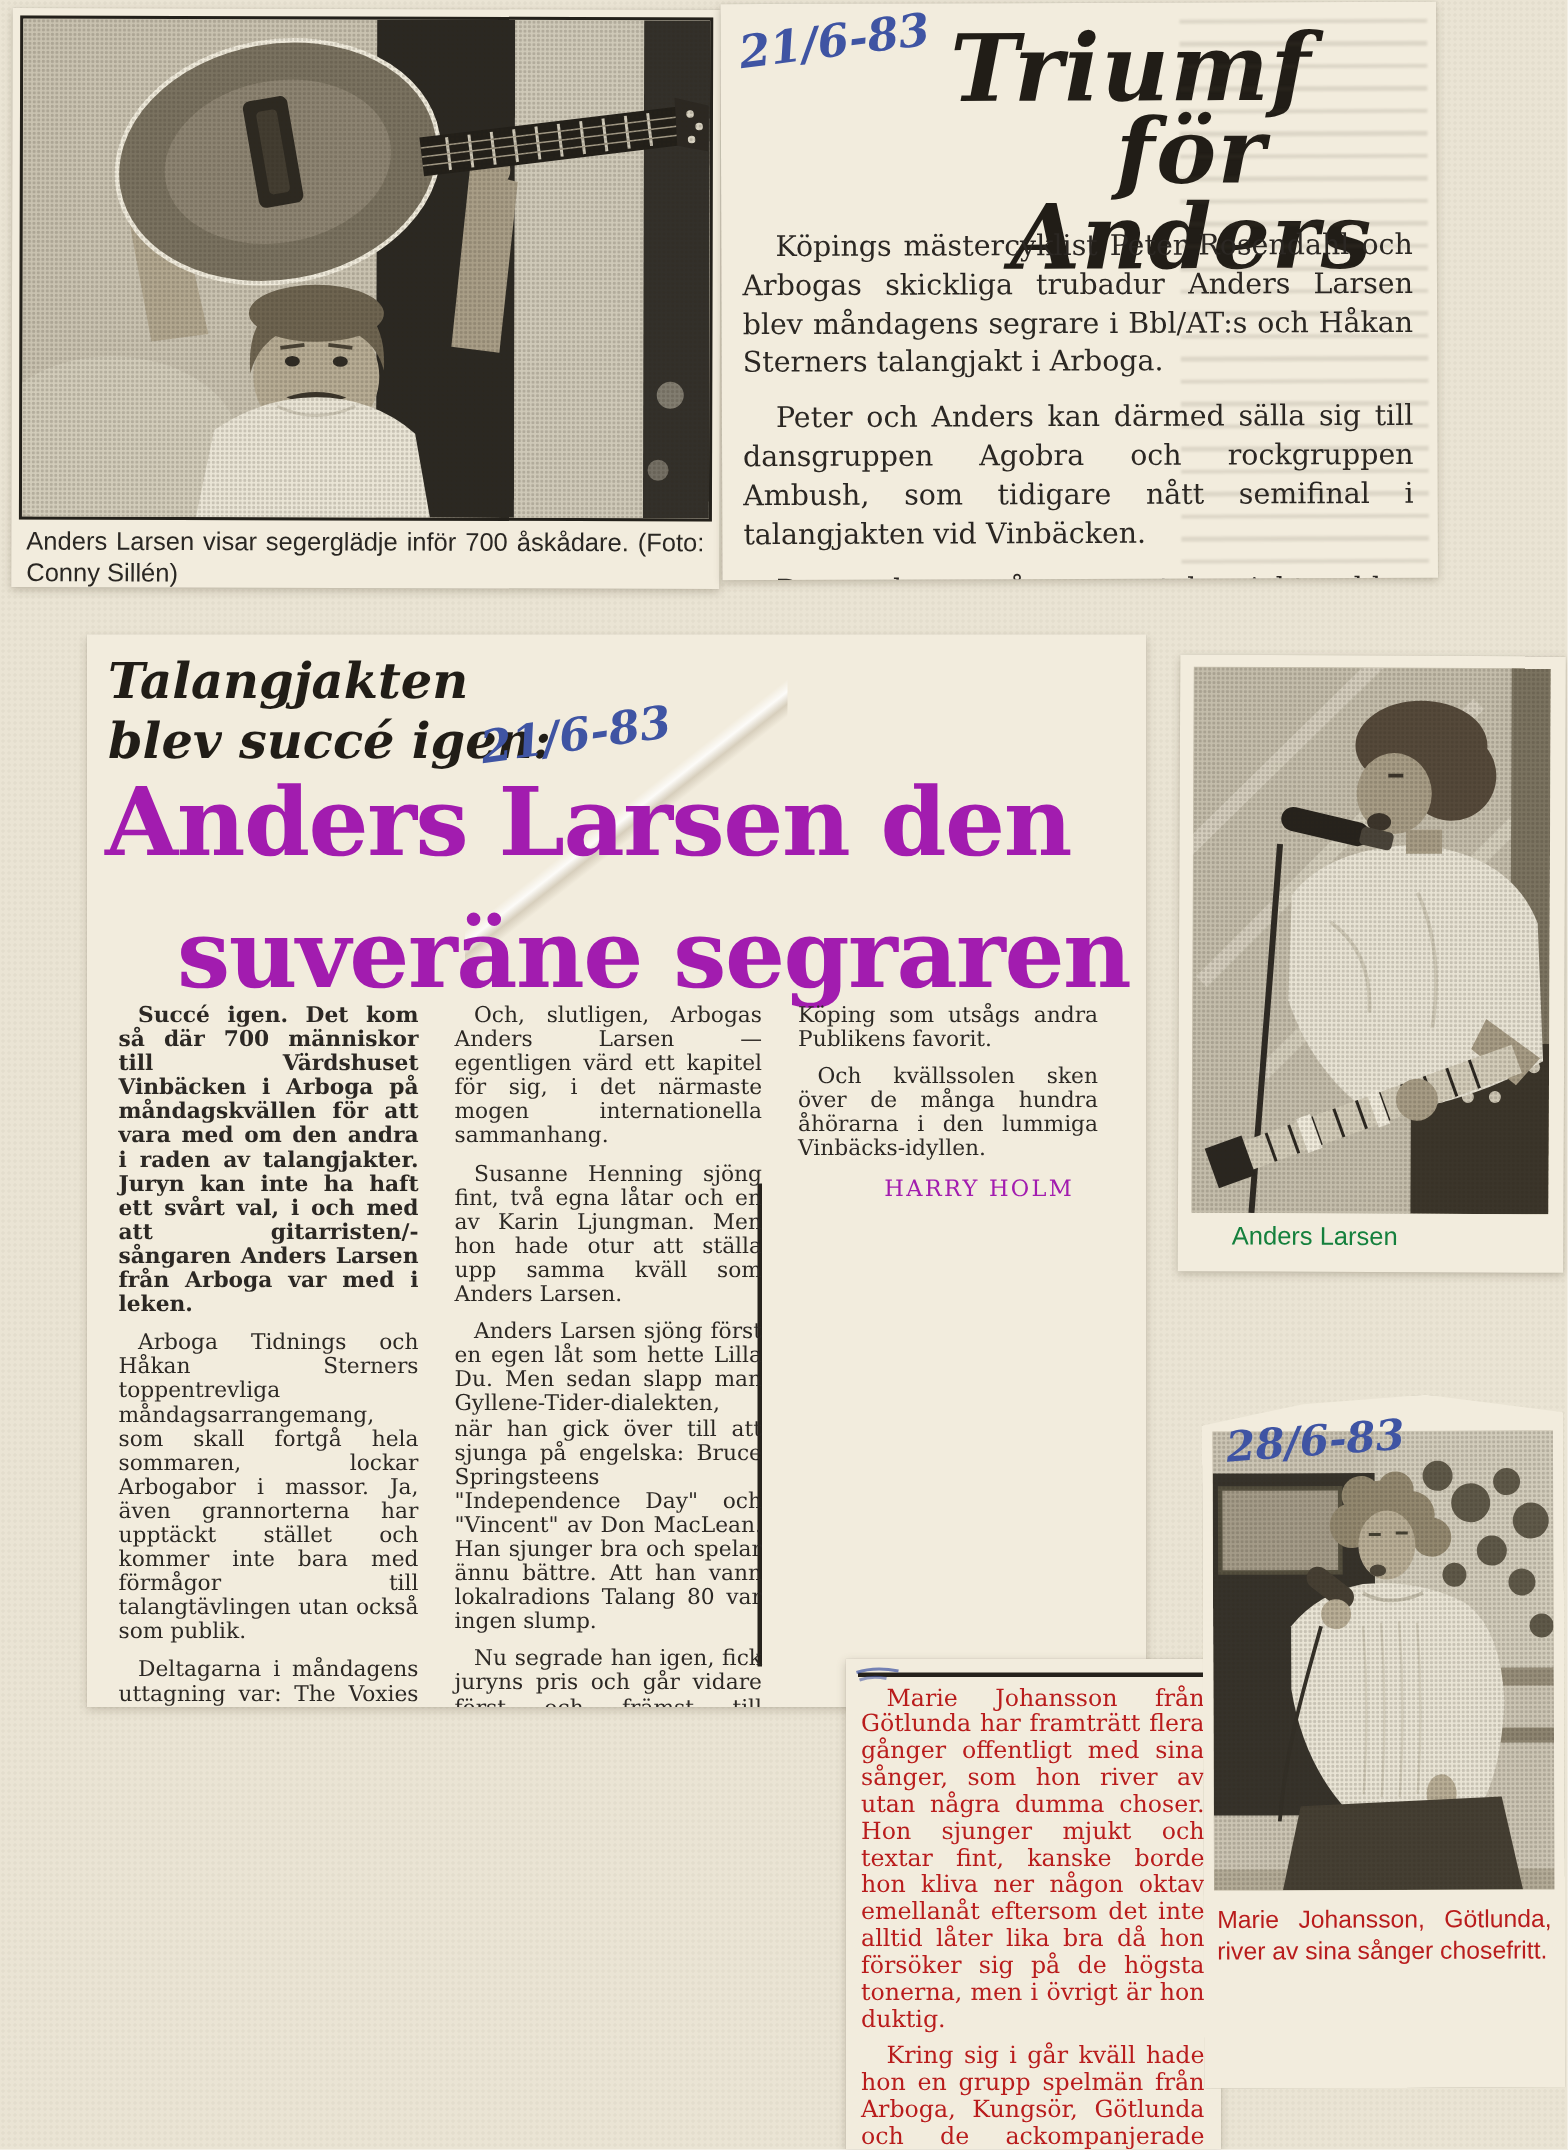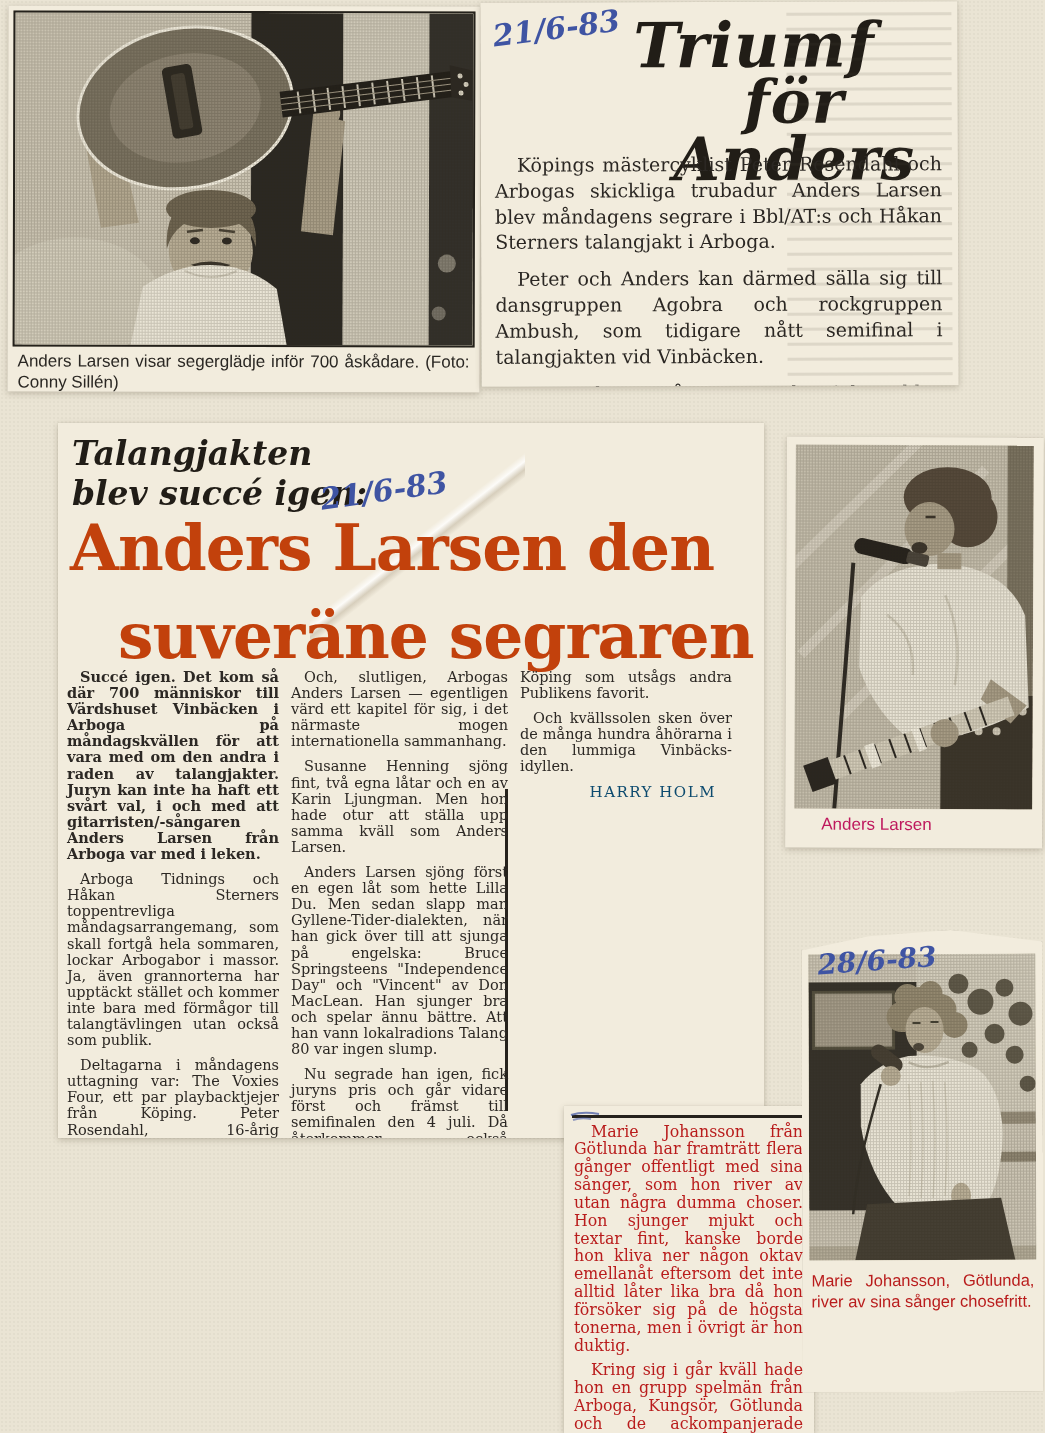--- a/index.html
+++ b/index.html
@@ -32,36 +32,36 @@
   #triumf-h2{margin:-2px 0 0 0; padding-left:150px; font-size:60px;}
   #clip-triumf .bodywrap{position:absolute; left:14px; right:16px; top:150px;}
   #clip-triumf p{margin:0 0 11px 0; font-size:19px; line-height:1.36; text-align:justify; text-indent:22px; color:#2b2723;}
   .bleed{position:absolute; right:6px; top:6px; width:165px; height:368px; opacity:.13; filter:blur(.7px); pointer-events:none;
     background:repeating-linear-gradient(to bottom, transparent 0 5px, #554d3e 5px 8px, transparent 8px 15px);}
   
   #clip-main{left:58px; top:423px; width:706px; height:715px; overflow:hidden;}
   .kicker{position:absolute; left:14px; font-weight:bold; font-style:italic; font-size:33px; line-height:1; color:#211d17;}
   #kicker1{top:14px;} #kicker2{top:54px;}
   #clip-main .hand{left:262px; top:50px; font-size:30px; transform:rotate(-8deg);}
-  .main-h{position:absolute; left:12px; font-weight:bold; font-size:63px; line-height:1; color:#c2410c; letter-spacing:-1px; white-space:nowrap;}
+  .main-h{position:absolute; left:12px; font-weight:bold; font-size:63px; line-height:1; color:#a21caf; letter-spacing:-1px; white-space:nowrap;}
   #main-h1{top:94px;} #main-h2{top:182px;margin-left:48px;}
   #main-cols{position:absolute; left:9px; top:246px; width:690px; display:flex; gap:12px;}
   #main-cols .col{font-size:14.5px; line-height:1.11; text-align:justify; color:#2c2824;}
   .col1{width:212px;} .col2{width:217px;} .col3{width:212px;}
-  #main-cols p{margin:0 0 9px 0; text-indent:13px;}
+  #main-cols p{margin:0 0 9px 12px; text-indent:13px;}
   #main-cols p.lead{font-weight:bold;}
   #main-cols p.noindent{text-indent:0;}
-  .byline{margin-top:2px; text-align:right; padding-right:16px; font-size:15px; letter-spacing:1.5px; color:#0c4a6e;}
+  .byline{margin-top:2px; text-align:right; padding-right:16px; font-size:15px; letter-spacing:1.5px; color:#a21caf;}
   #col-rule{position:absolute; left:447px; top:366px; width:2.5px; height:322px; background:#26221c;}
   .crease{position:absolute; left:252px; top:0; width:215px; height:248px; pointer-events:none;
     background:linear-gradient(142deg, transparent 47.5%, rgba(255,255,255,.8) 49.5%, rgba(165,152,128,.35) 51.5%, transparent 53.5%);}
   
   #clip-sing{left:786px; top:437px; width:257px; height:411px; transform:rotate(.25deg);}
   #clip-sing .photo{left:9px; top:8px; width:238px; height:364px;}
-  #clip-sing .caption{position:absolute; left:36px; top:378px; font-size:17px; color:#be185d;}
+  #clip-sing .caption{position:absolute; left:36px; top:378px; font-size:17px; color:#15803d;}
   
   #clip-marie-text{left:564px; top:1106px; width:250px; height:327px; overflow:hidden;}
   #marie-rule{margin:9px 12px 5px 8px; height:2.5px; background:#26221c;}
   .penmark{position:absolute; left:5px; top:4px;}
   #clip-marie-text .bodywrap{padding:0 11px 0 10px;}
   #clip-marie-text p{margin:0 0 7px 0; font-size:15.8px; line-height:1.13; text-align:justify; text-indent:17px; color:#b91c1c;}
   
   #clip-marie-photo{left:802px; top:930px; width:241px; height:462px; transform:rotate(-.2deg);
     clip-path:polygon(0 20px, 28% 6px, 62% 0, 100% 12px, 100% 100%, 0 100%);}
   #clip-marie-photo .hand{left:16px; top:14px; font-size:28px; transform:rotate(-4deg); z-index:3;}

